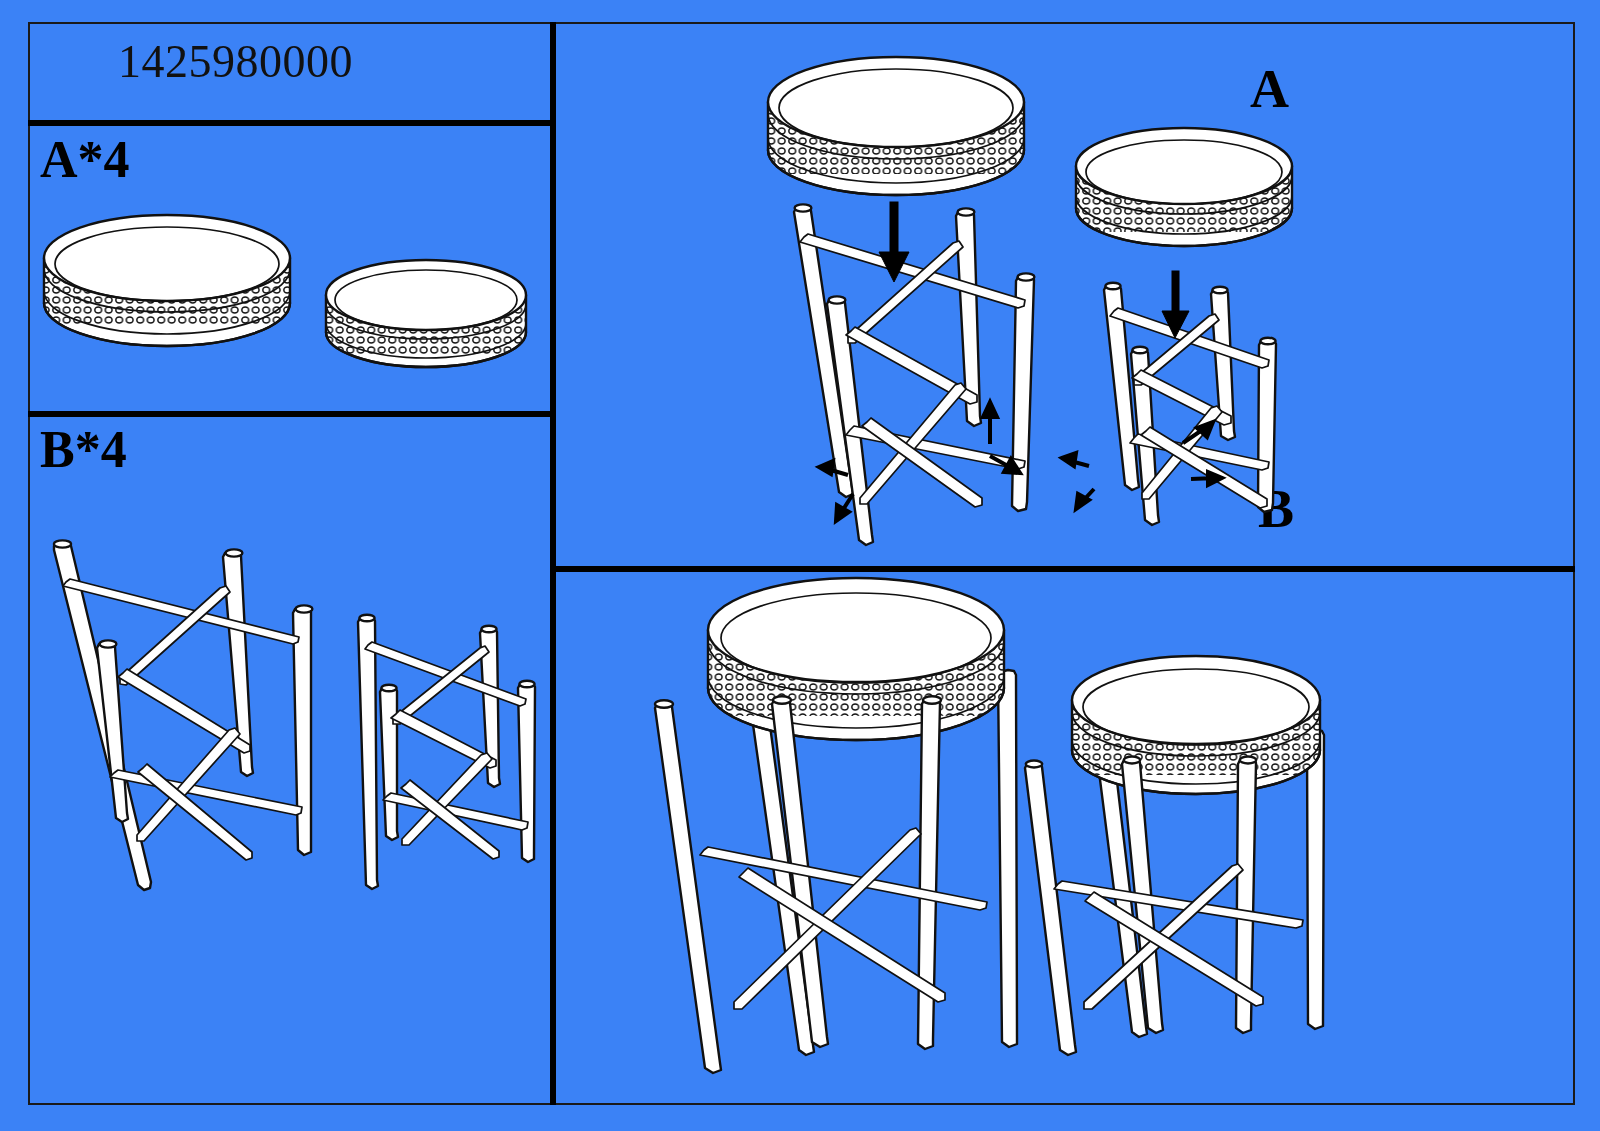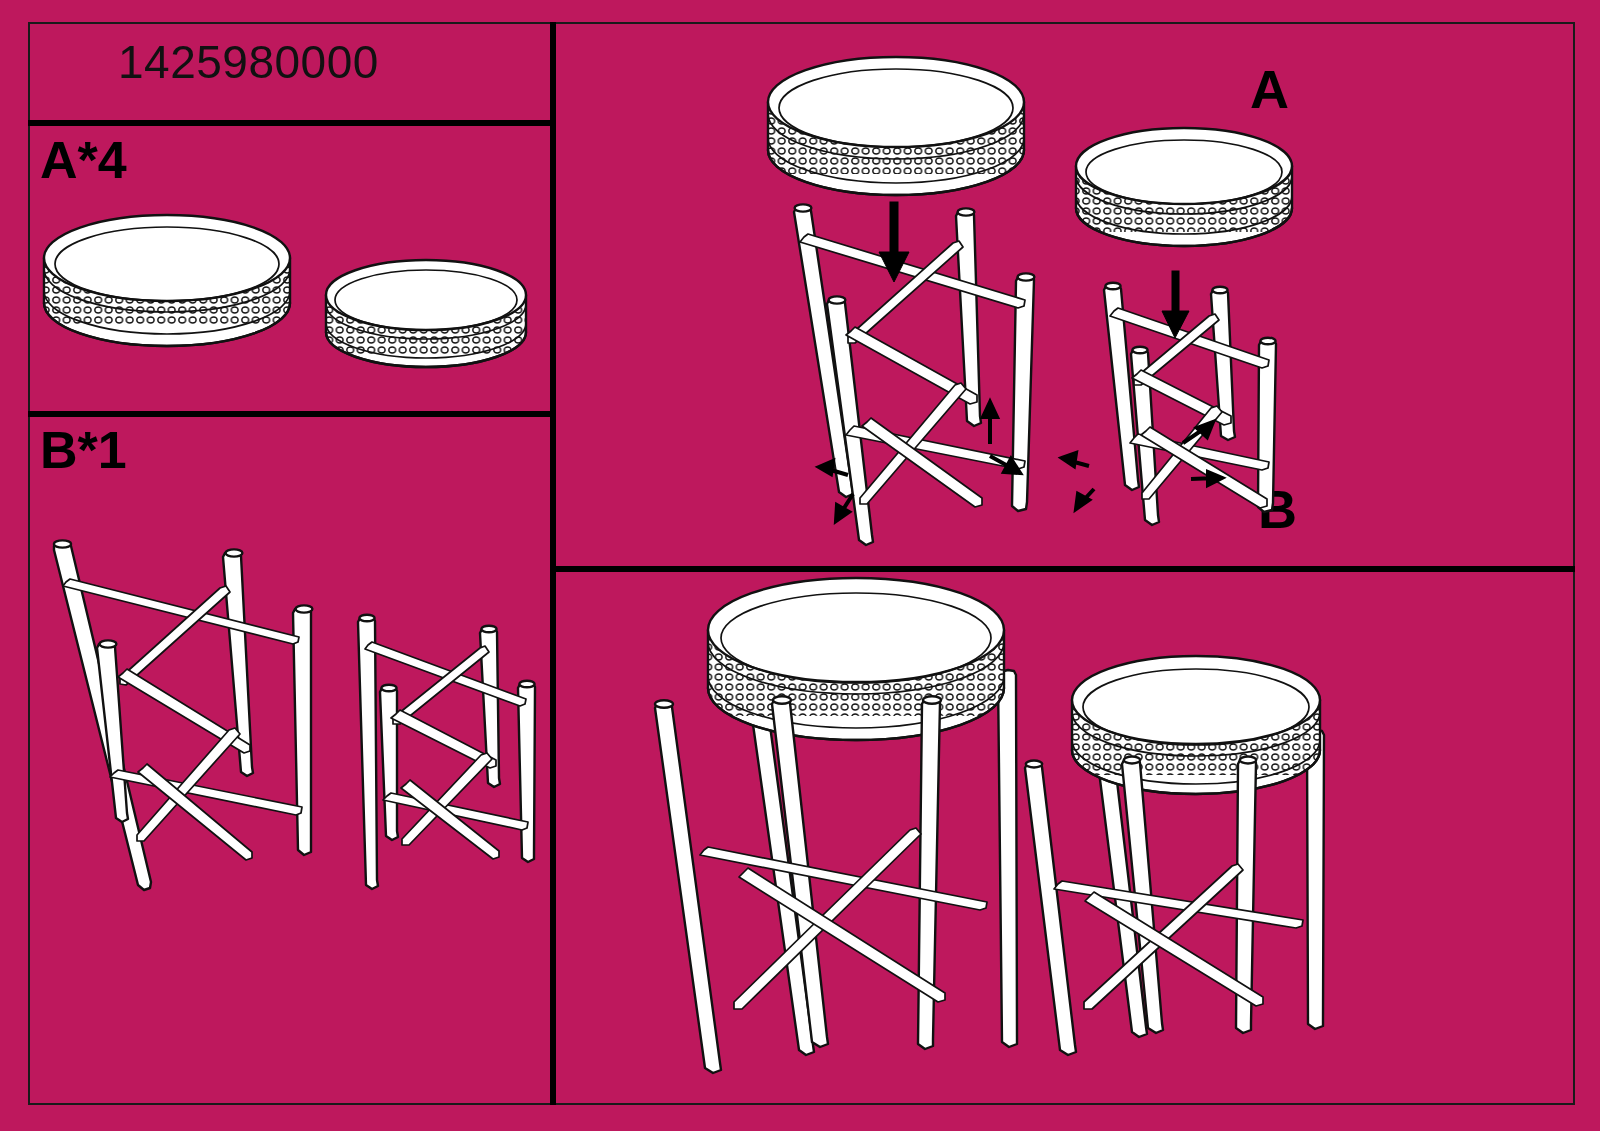--- a/index.html
+++ b/index.html
@@ -8,22 +8,23 @@
     background: #ffffff;
   }
   body {
     font-family: "Liberation Sans", sans-serif;
     -webkit-font-smoothing: antialiased;
   }
   #sheet {
     position: relative;
     width: 1600px;
     height: 1131px;
-    background: #be185d;
+    background: #3b82f6;
     overflow: hidden;
+    font-family: Liberation Serif, serif;
   }
   
   .frame {
     position: absolute;
     left: 28px;
     top: 22px;
     width: 1547px;
     height: 1083px;
     border: 2px solid #1a1a1a;
     box-sizing: border-box;
@@ -134,21 +135,21 @@
       <ellipse class="ln-thin" cx="396" cy="115" rx="91" ry="30"></ellipse>
       <g clip-path="url(#smallBandA)">
         <rect x="288" y="114" width="220" height="56" fill="url(#dots1)"></rect>
       </g>
       <path class="ln-thin" d="M296,119 A100,35 0 0 0 496,119"></path>
       <path class="ln-thin" d="M296,138 A100,35 0 0 0 496,138"></path>
       <path class="ln" d="M296,147 A100,35 0 0 0 496,147"></path>
     </svg>
   </div>
 
-  <div class="part-label" style="left:40px; top:424px;">B*1</div>
+  <div class="part-label" style="left:40px; top:424px;">B*4</div>
 
   <div class="art" style="left:30px; top:500px; width:520px; height:400px;">
     <svg width="520" height="400" viewBox="0 0 520 400">
 
       <path class="fillw" d="M33,42 L27,44 L24,46 L24,50 L108,385 L114,390 L120,388 L121,382 L41,46 L39,42 Z"></path>
       <ellipse class="fillw" cx="32.5" cy="44" rx="8.6" ry="3.6"></ellipse>
 
       <path class="fillw" d="M77,142 L69,144 L67,148 L86,318 L92,322 L98,319 L97,313 L85,147 L83,143 Z"></path>
       <ellipse class="fillw" cx="78" cy="144" rx="8.4" ry="3.6"></ellipse>
 

